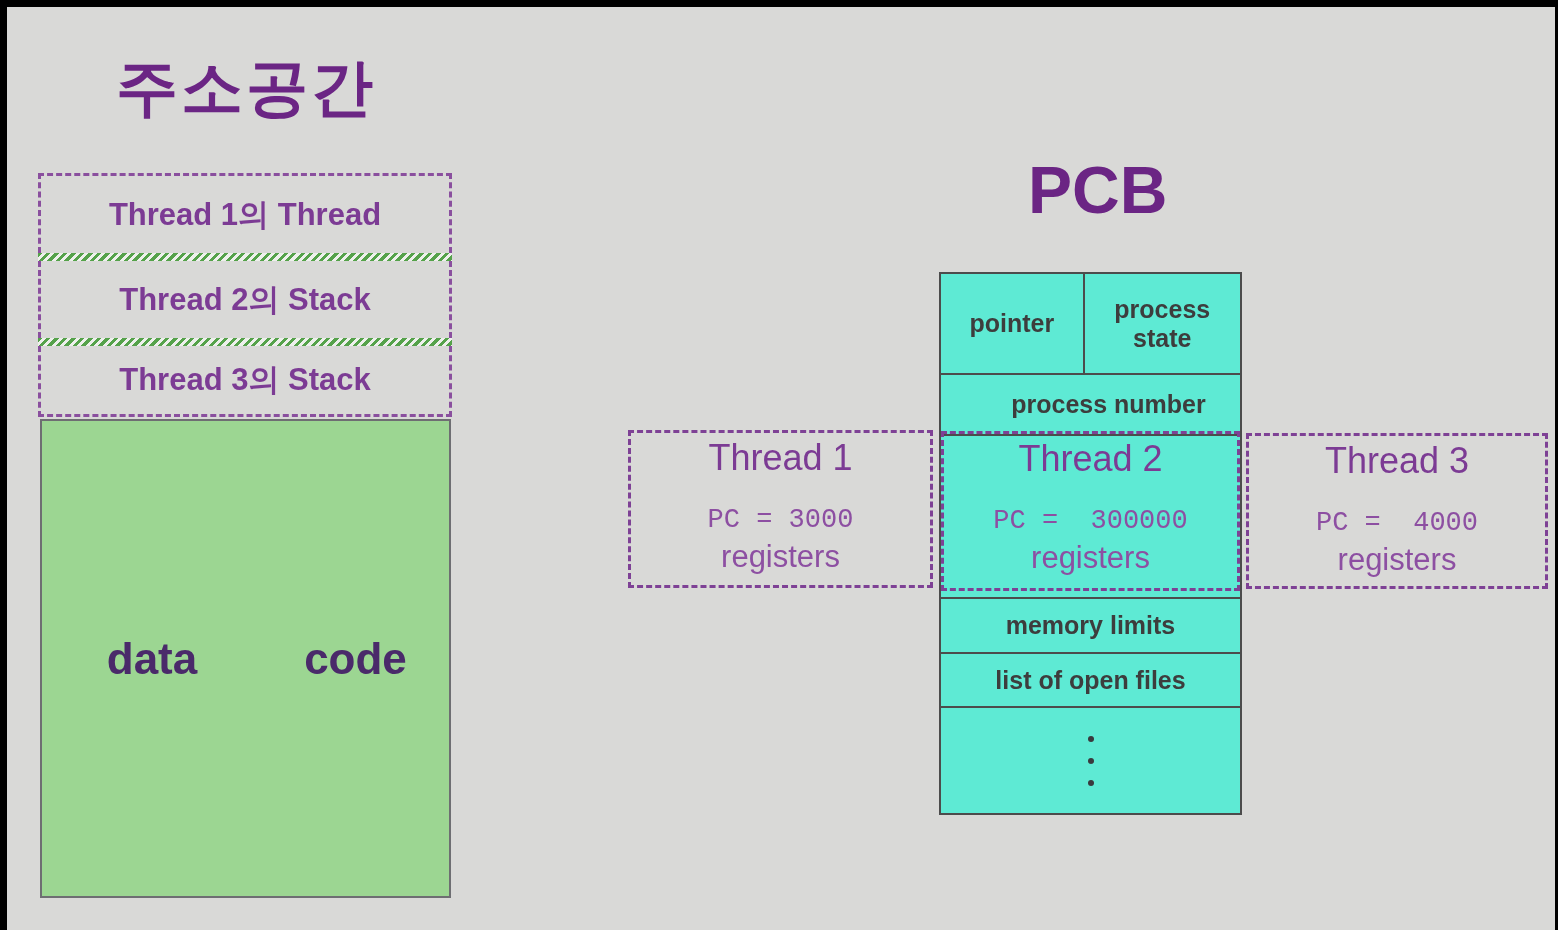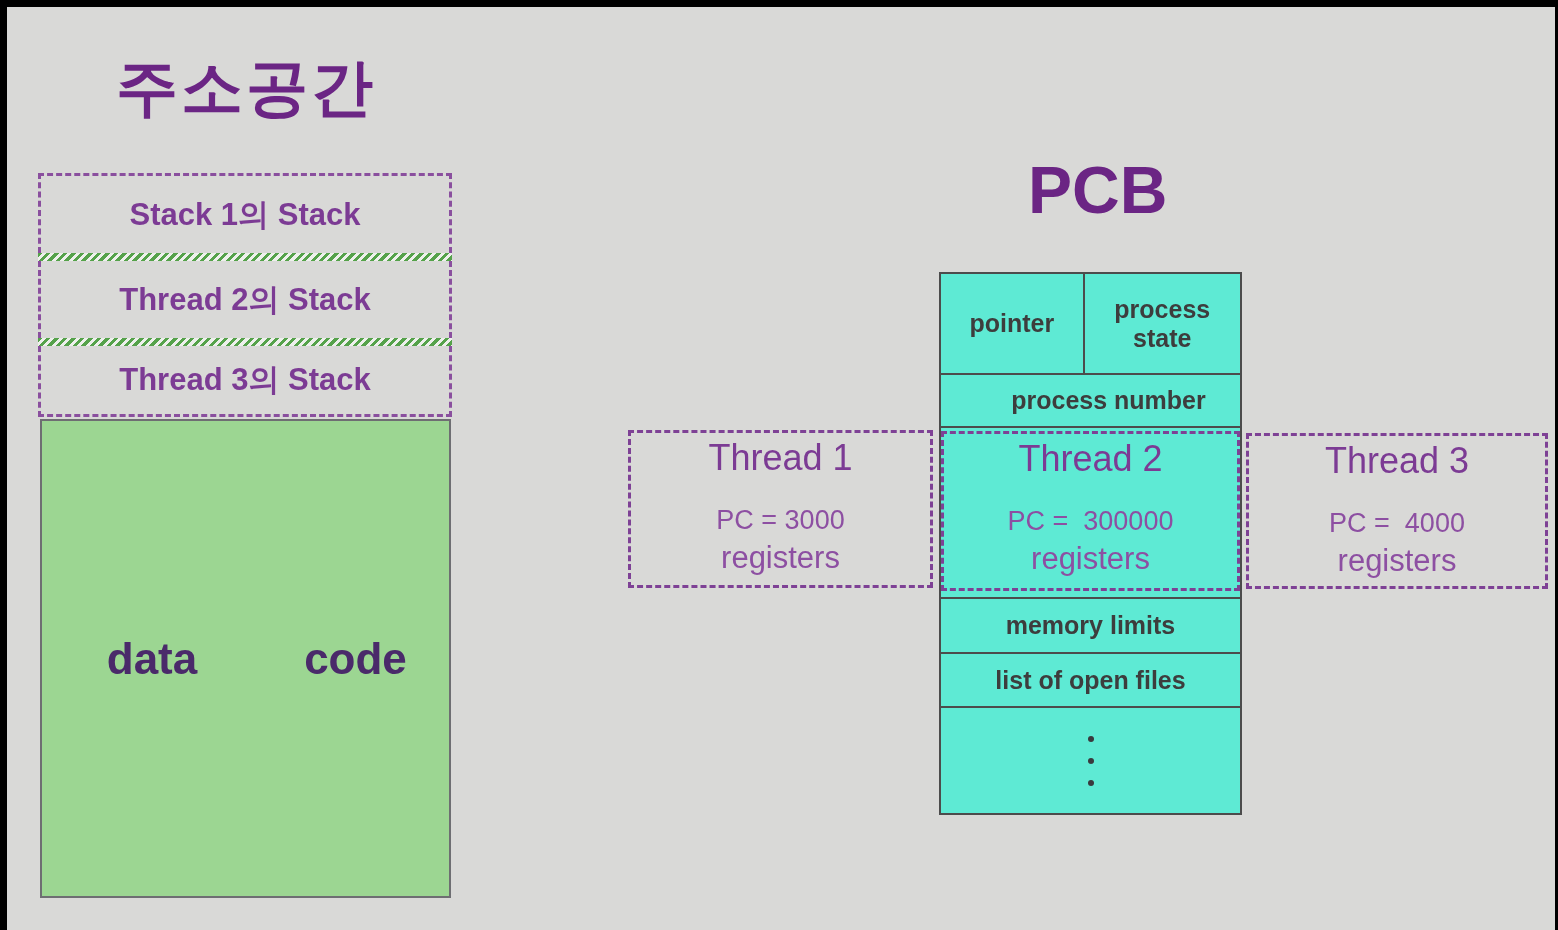--- a/index.html
+++ b/index.html
@@ -70,21 +70,21 @@
     font-size: 25px; font-weight: 700; color: #3d3d3d; line-height: 1.15;
   }
   .pcb-row.split { padding: 0; }
   .pcb-cell {
     height: 100%; display: flex; align-items: center; justify-content: center;
     box-sizing: border-box;
   }
   .pcb-cell.left-cell  { width: 48%; border-right: 2px solid #4c4c4c; }
   .pcb-cell.right-cell { width: 52%; padding: 0 14px; border-radius: 23px; }
   .row-1 { top: 0;    height: 101px; }
-  .row-2 { top: 101px; height: 53px; padding-left: 36px; }
+  .row-2 { top: 101px; height: 61px; padding-left: 36px; }
   .row-3 { top: 154px; height: 171px; border-bottom: 2px solid #4c4c4c; }
   .row-4 { top: 325px; height: 55px; }
   .row-5 { top: 380px; height: 54px; }
   .row-6 { top: 434px; height: 105px; border-bottom: none; }
 
   .dots { display: flex; flex-direction: column; align-items: center; gap: 16px; }
   .dot  { width: 6px; height: 6px; border-radius: 50%; background: #3a3a3e; }
 
   .thread-box {
     position: absolute;
@@ -94,20 +94,21 @@
     text-align: center;
   }
   .thread-name {
     margin-top: 4px;
     font-size: 36px; font-weight: 500; color: #7c3b94;
   }
   .thread-pc {
     margin-top: 26px;
     font-size: 27px; font-weight: 500; color: #8d4fa2;
     white-space: pre;
+    font-family: Liberation Mono, monospace;
   }
   .thread-regs {
     margin-top: 4px;
     font-size: 31px; font-weight: 500; color: #8d4fa2;
   }
   .t1 { left: 628px;  top: 430px; width: 305px; height: 158px; }
   .t2 { left: 941px;  top: 431px; width: 299px; height: 160px; }
   .t3 { left: 1246px; top: 433px; width: 302px; height: 156px; }
 </style>
 </head>
@@ -115,21 +116,21 @@
 
 <div class="stage">
 
   <div class="frame-top"></div>
   <div class="frame-left"></div>
   <div class="frame-right"></div>
 
   <div class="addr-title">주소공간</div>
 
   <div class="stack-box no-bottom" style="top:173px; height:80px;">
-    <span class="stack-label">Stack 1의 Stack</span>
+    <span class="stack-label">Thread 1의 Thread</span>
   </div>
   <div class="zigzag" style="top:253px;"></div>
 
   <div class="stack-box no-top no-bottom" style="top:261px; height:77px;">
     <span class="stack-label">Thread 2의 Stack</span>
   </div>
   <div class="zigzag" style="top:338px;"></div>
 
   <div class="stack-box no-top" style="top:346px; height:71px;">
     <span class="stack-label">Thread 3의 Stack</span>

